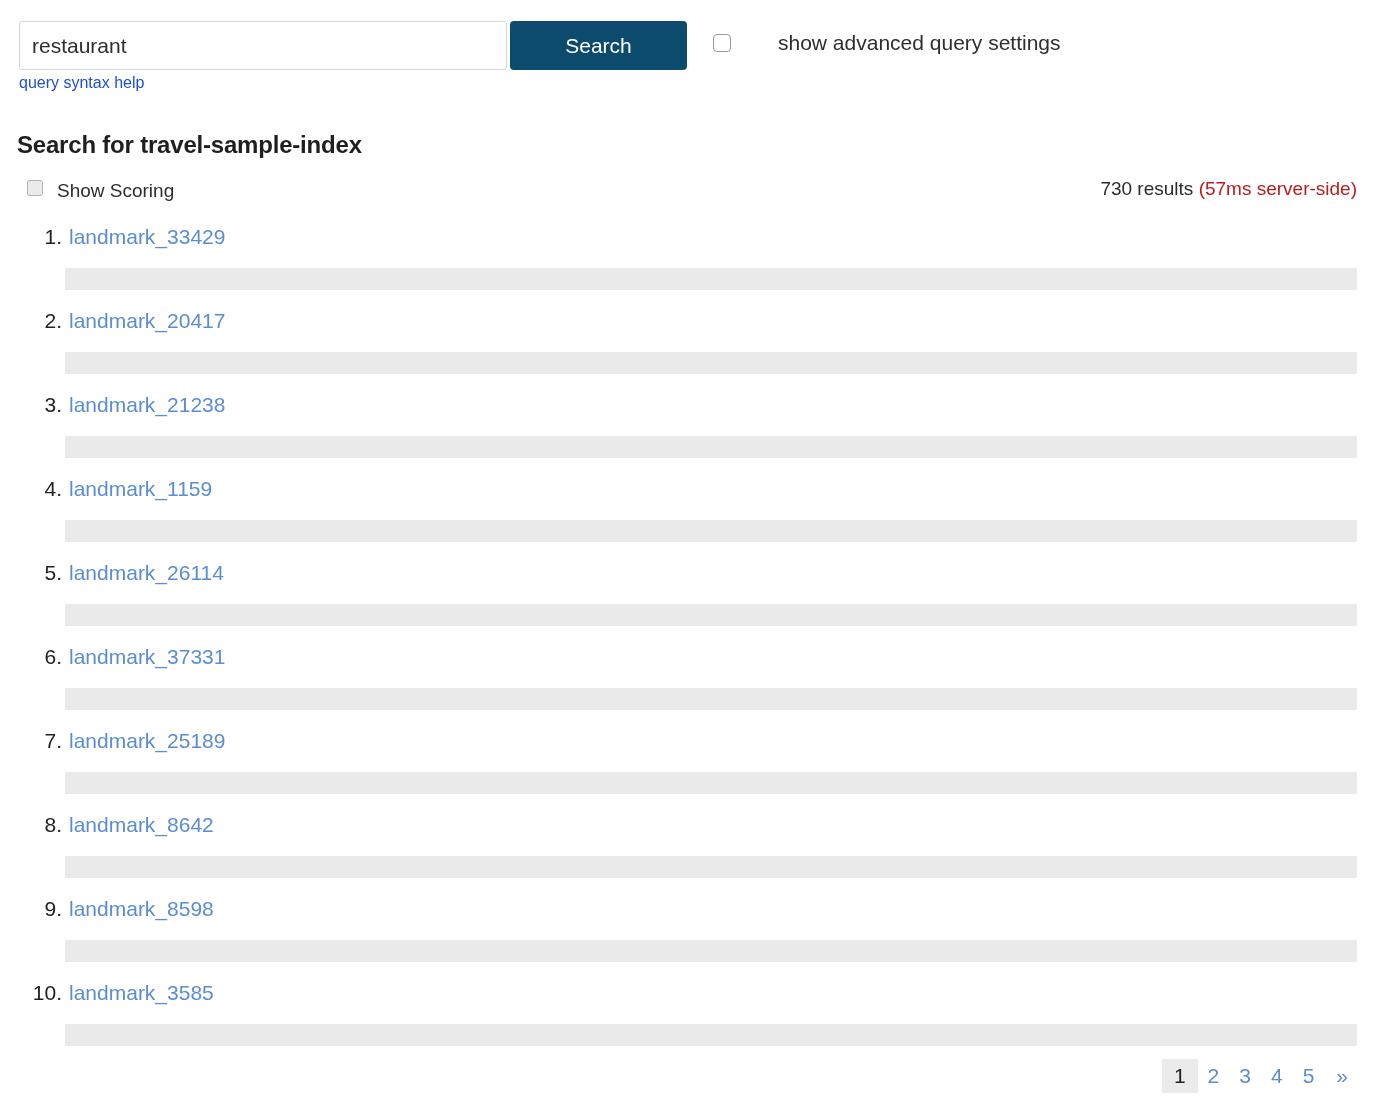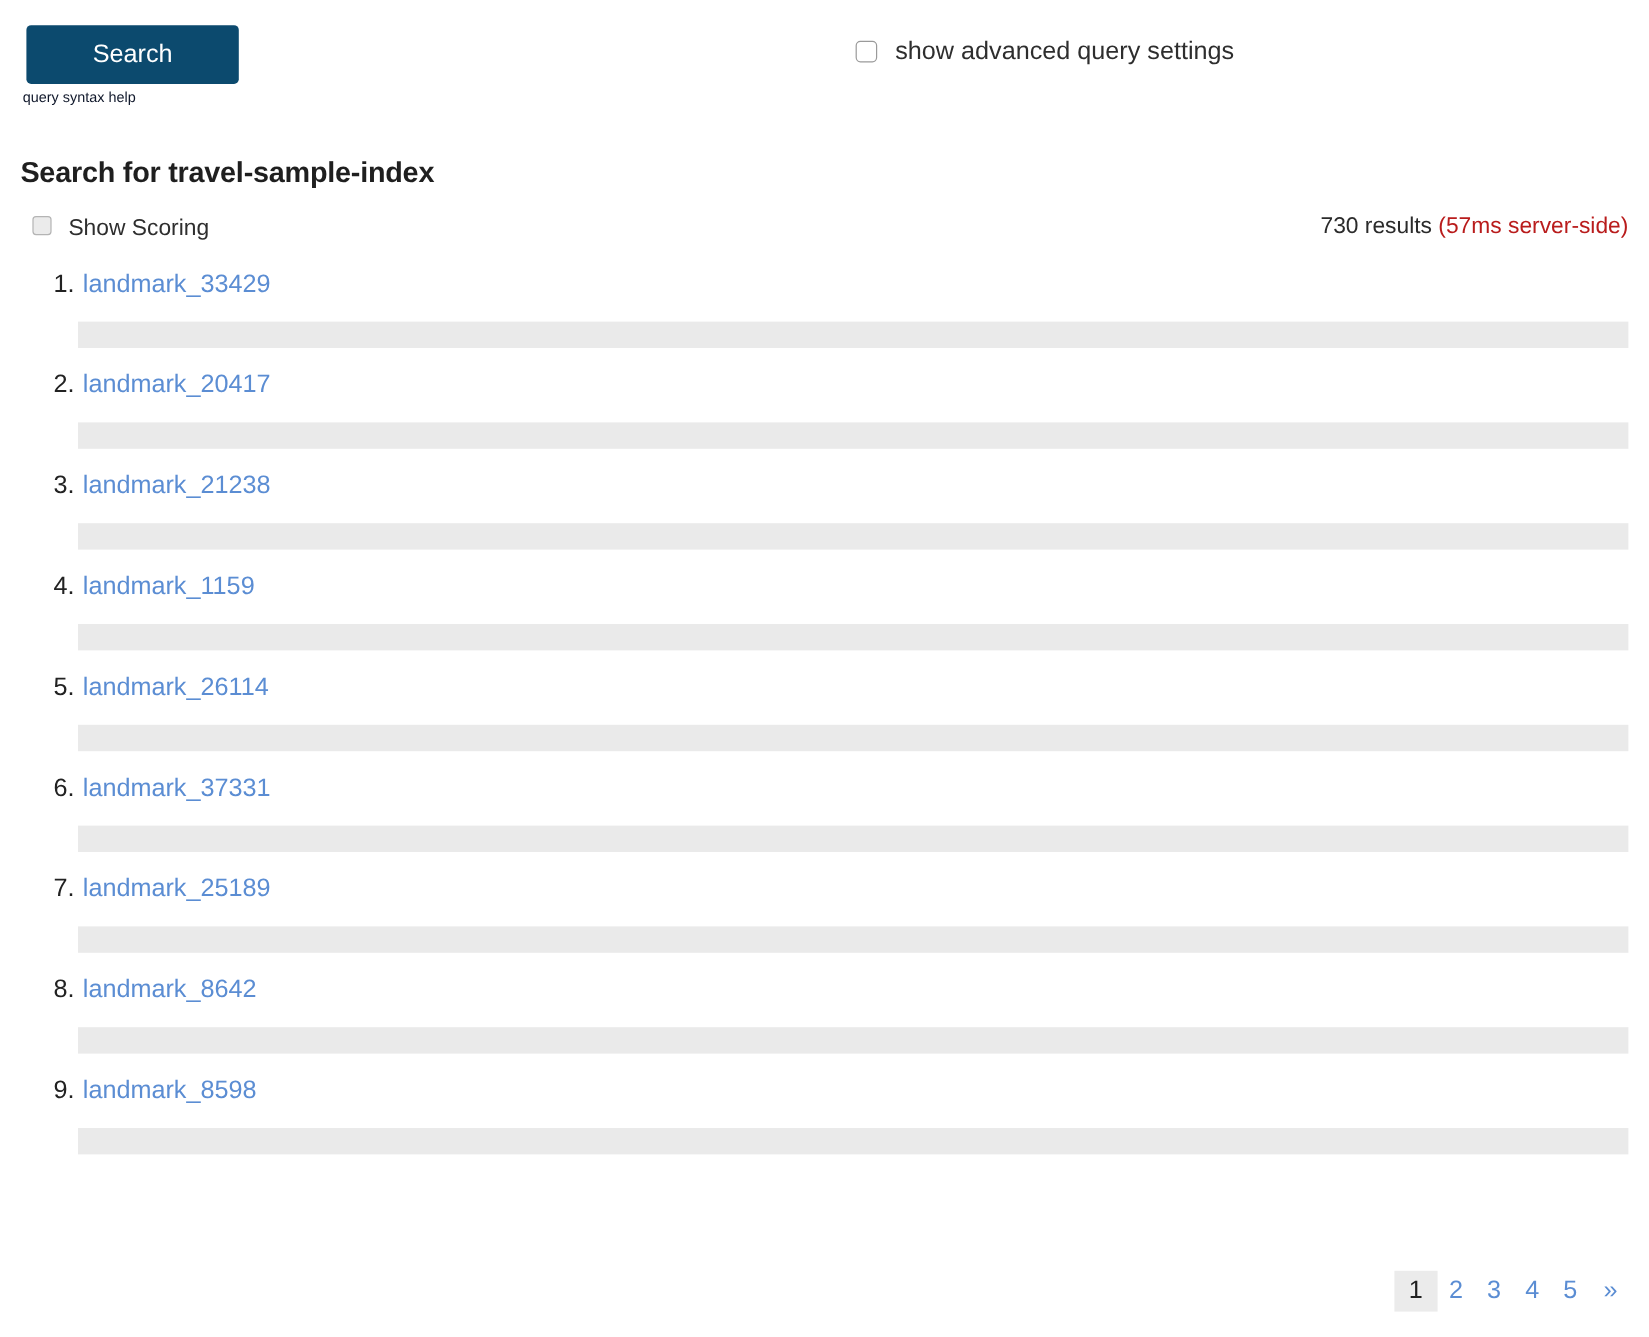--- a/index.html
+++ b/index.html
@@ -53,42 +53,43 @@
     line-height: 49px;
     padding: 0;
     text-align: center;
   }
   .adv-wrap {
     position: absolute;
     left: 713px;
     top: 31px;
     display: flex;
     align-items: center;
+    gap: 32px;
   }
   .cb-empty {
     width: 18px;
     height: 18px;
     border: 1px solid #9a9a9a;
     border-radius: 4px;
     background: #ffffff;
     display: inline-block;
     flex: none;
   }
   .adv-label {
     margin-left: 15px;
     font-size: 21px;
     color: #2e2e2e;
     white-space: nowrap;
   }
   .syntax-help {
     position: absolute;
     left: 19px;
     top: 74px;
-    font-size: 12px;
-    color: #0f172a;
+    font-size: 16px;
+    color: #1d4ed8;
     text-decoration: none;
     cursor: pointer;
   }
 
   
   .results-title {
     position: absolute;
     left: 17px;
     top: 131px;
     font-size: 24px;
@@ -194,20 +195,21 @@
     padding: 5px 12px;
   }
   .page-link.next {
     padding: 5px 12px;
   }
 </style>
 </head>
 <body>
 
 <div class="search-row">
+  <input class="search-input" type="text" value="restaurant" style="">
   <button class="search-button">Search</button>
 </div>
 
 <div class="adv-wrap">
   <span class="cb-empty"></span>
   <span class="adv-label">show advanced query settings</span>
 </div>
 
 <a class="syntax-help" href="#">query syntax help</a>
 
@@ -277,20 +279,27 @@
       <div class="result-head">
         <span class="result-index">8.</span>
         <a class="result-link" href="#">landmark_8642</a>
       </div>
       <div class="result-bar"></div>
     </div>
     <div class="result-item">
       <div class="result-head">
         <span class="result-index">9.</span>
         <a class="result-link" href="#">landmark_8598</a>
+      </div>
+      <div class="result-bar"></div>
+    </div>
+    <div class="result-item">
+      <div class="result-head">
+        <span class="result-index">10.</span>
+        <a class="result-link" href="#">landmark_3585</a>
       </div>
       <div class="result-bar"></div>
     </div>
   </div>
 
 <div class="pagination" id="pagination">
     <a href="#" class="page-link active">1</a>
     <a href="#" class="page-link">2</a>
     <a href="#" class="page-link">3</a>
     <a href="#" class="page-link">4</a>

